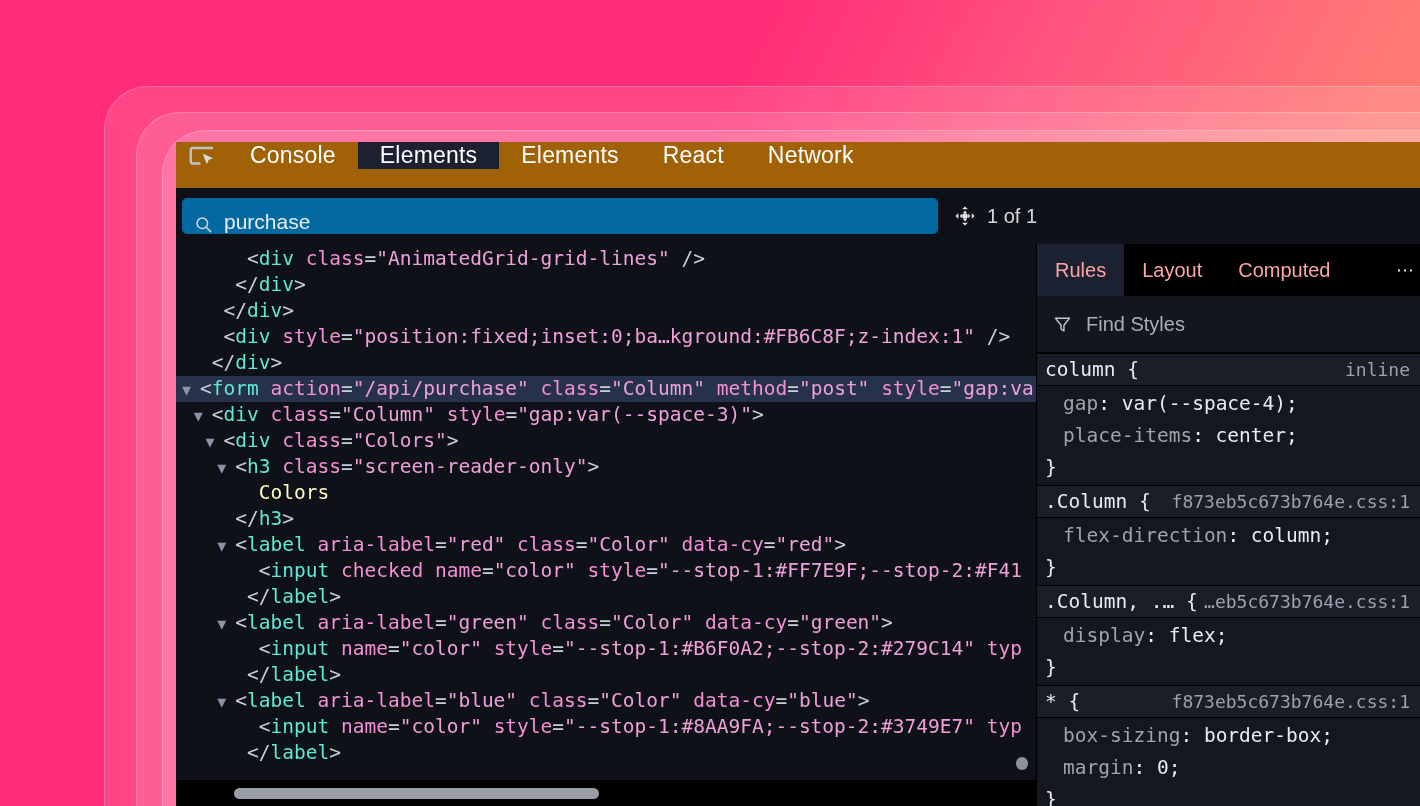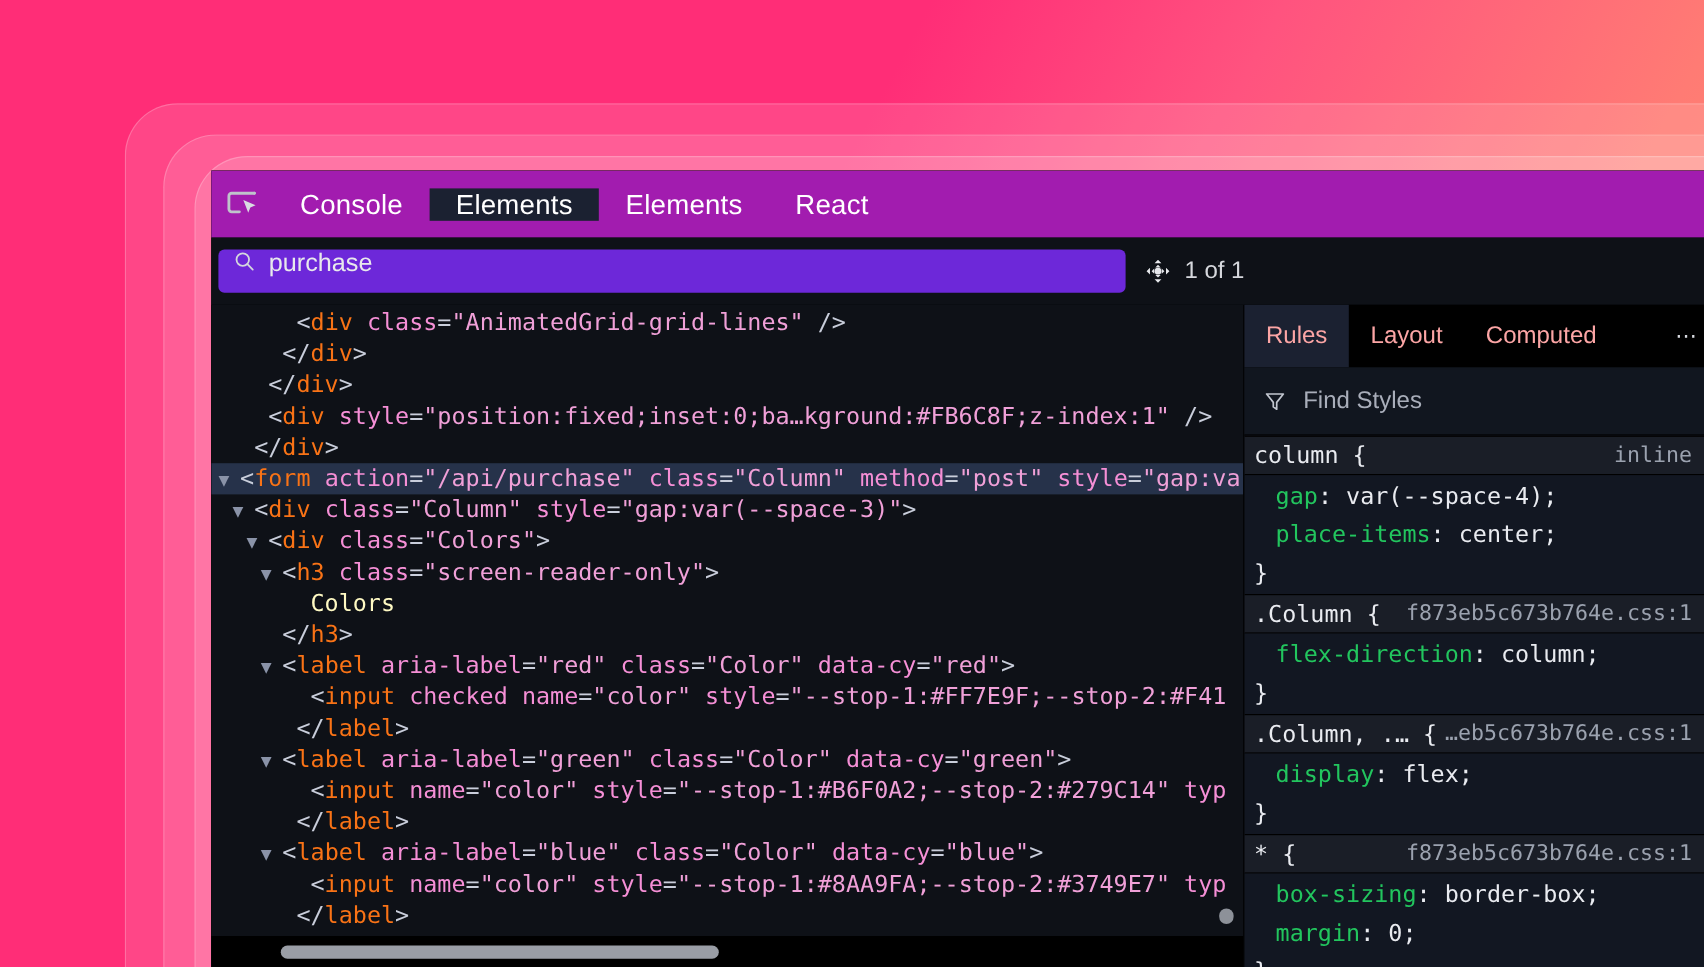--- a/index.html
+++ b/index.html
@@ -31,23 +31,23 @@
     position: absolute;
     left: 176px; top: 142px;
     width: 1244px; height: 664px;
     background: #000000;
     display: flex; flex-direction: column;
     overflow: hidden;
   }
 
   
   #tabbar {
-    height: 56px;
-    background: #a21caf;
-    display: flex; align-items: center;
+    height: 46px;
+    background: #a16207;
+    display: flex; align-items: flex-start;
     flex: 0 0 auto;
   }
   #inspect-btn {
     width: 52px; display: flex; align-items: center; justify-content: center;
     cursor: pointer;
   }
   #inspect-btn svg { display: block; }
   .tab {
     display: flex; align-items: center;
     padding: 0 22px;
@@ -65,23 +65,23 @@
     background: #0E1117;
     display: flex; align-items: center;
     padding: 0 0 0 6px;
     flex: 0 0 auto;
     position: relative;
   }
   #searchbox {
     flex: 1 1 auto;
     height: 36px;
     margin-left: 0;
-    background: #6d28d9;
+    background: #0369a1;
     border-radius: 5px;
-    display: flex; align-items: flex-start;
+    display: flex; align-items: flex-end;
     padding: 0 12px;
     gap: 11px;
     cursor: text;
     max-width: 756px;
   }
   #search-input-text {
     color: #E8E9EC; font-size: 21px;
     font-family: "Liberation Sans", sans-serif;
   }
   #match-group {
@@ -111,21 +111,21 @@
     padding-top: 2px;
   }
   .domrow {
     white-space: pre;
     height: 26px;
     padding-left: 6px;
     color: #C9CEDB;
   }
   .domrow.sel { background: #26324A; }
   .tw { color: #8A93A8; font-size: 15px; }
-  .tag   { color: #f97316; }
+  .tag   { color: #5eead4; }
   .attr  { color: #F58FD6; }
   .val   { color: #F0A0D8; }
   .punc  { color: #C9CEDB; }
   .txt   { color: #fef9c3; }
 
   #dom-hscroll-track {
     height: 26px; background: #000; flex: 0 0 auto;
     display: flex; align-items: center; padding: 0 6px;
   }
   #dom-hscroll-thumb {
@@ -172,21 +172,21 @@
     display: flex; align-items: center; justify-content: space-between;
     background: #1A1E27; height: 33px; padding: 0 10px 0 8px;
     font-size: 19.5px; color: #E9EBF0;
     border-bottom: 1px solid #000; border-top: 1px solid #000;
   }
   .rule-header .src { color: #9BA2AF; font-size: 18px; }
   .rule-body { background: #121722; padding: 2px 0 2px 0; }
   .decl {
     font-size: 19.5px; line-height: 32px; padding-left: 26px; color: #E9EBF0; white-space: pre;
   }
-  .prop { color: #22c55e; }
+  .prop { color: #a3a3a3; }
   .brace { font-size: 19.5px; line-height: 31px; padding-left: 8px; color: #E9EBF0; }
   .icon-svg { display:block; }
 </style>
 </head>
 <body>
 
 <div id="bg">
   <div class="frame f1"></div>
   <div class="frame f2"></div>
   <div class="frame f3"></div>
@@ -200,20 +200,21 @@
         <path d="M20 4.8H4.8A1.8 1.8 0 0 0 3 6.6v8.8a1.8 1.8 0 0 0 1.8 1.8H10" stroke="#BFC3CB" stroke-width="1.9" stroke-linecap="round"></path>
         <path d="M20 4.8h-.01" stroke="#BFC3CB" stroke-width="1.9" stroke-linecap="round"></path>
         <path d="M12.6 9.4l8.2 3.5-3.5 1.4-1.4 3.5-3.3-8.4z" fill="#D8DBE1"></path>
       </svg>
     </div>
     <div id="tabs-container" style="display: flex;">
         <div class="tab">Console</div>
         <div class="tab active">Elements</div>
         <div class="tab">Elements</div>
         <div class="tab">React</div>
+        <div class="tab">Network</div>
       </div>
   </div>
 
   <div id="searchrow">
     <div id="searchbox">
       <span>
         <svg class="icon-svg" width="19" height="19" viewBox="0 0 24 24" fill="none" aria-hidden="true">
           <circle cx="10.5" cy="10.5" r="6.6" stroke="#D4D7DD" stroke-width="1.9"></circle>
           <path d="M15.4 15.4L21 21" stroke="#D4D7DD" stroke-width="1.9" stroke-linecap="round"></path>
         </svg>

